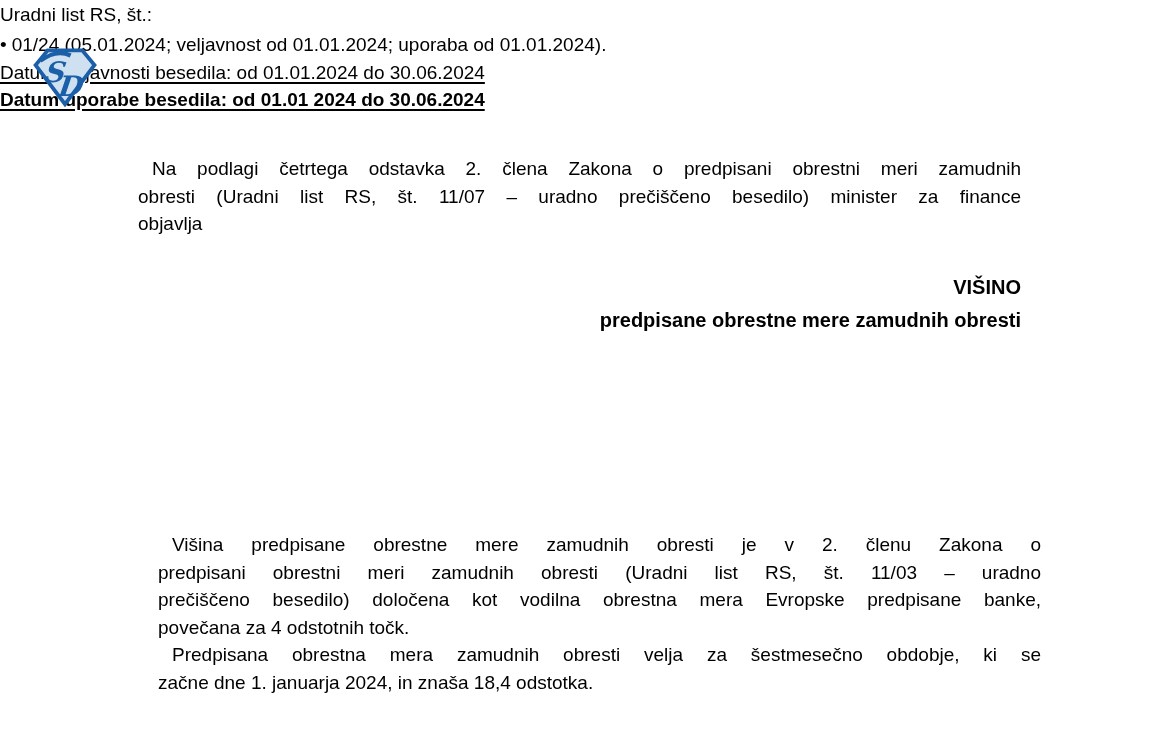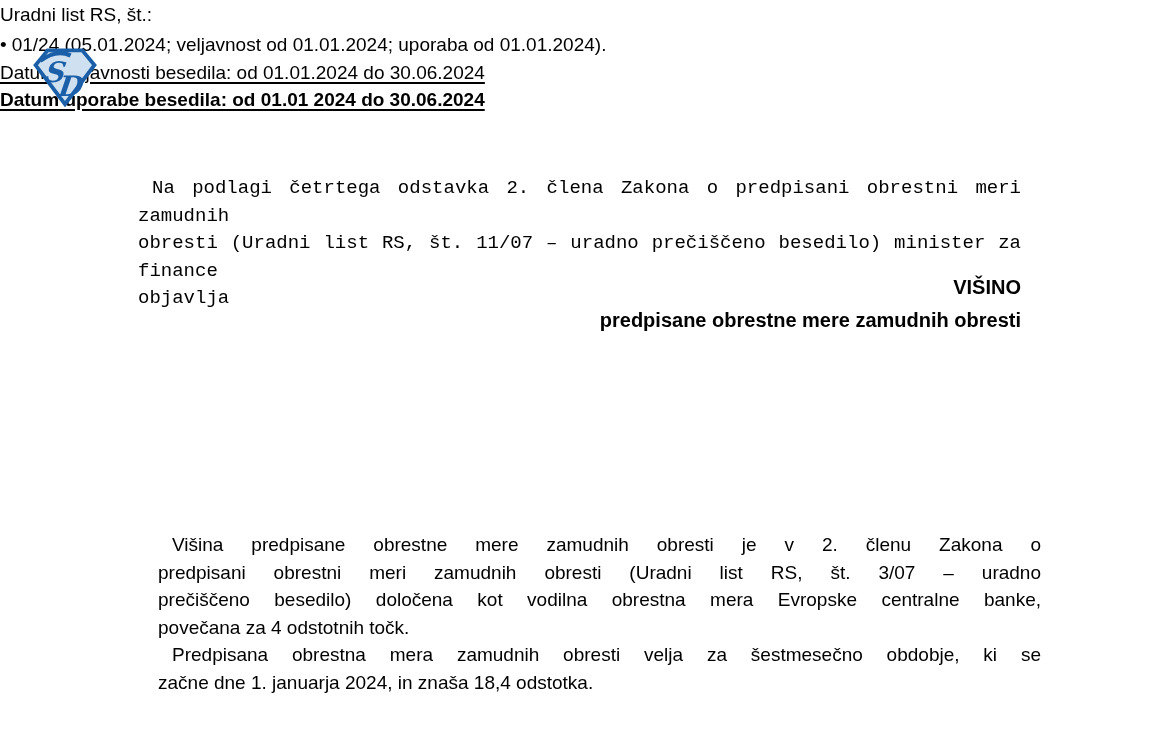--- a/index.html
+++ b/index.html
@@ -38,21 +38,21 @@
     -moz-text-align-last: justify;
     white-space: normal;
   }
   .jline.last {
     text-align-last: left;
     -moz-text-align-last: left;
   }
   .indent {
     text-indent: 14px;
   }
-  #intro { top: 175px; font-family: Liberation Mono, monospace; }
+  #intro { top: 155px; }
   #doc-title {
     top: 271px;
     text-align: right;
     font-weight: bold;
     font-size: 20px;
     line-height: 33px;
   }
   #gazette {
     top: 362px;
     left: 151px;
@@ -118,20 +118,20 @@
     </div>
   </div>
 
   <div id="validity">
     <div class="underlined">Datum veljavnosti besedila: od 01.01.2024 do 30.06.2024</div>
     <div class="underlined bold">Datum uporabe besedila: od 01.01 2024 do 30.06.2024</div>
   </div>
 
   <div id="body-paragraphs" class="col bodytext">
     <div class="jline indent">Višina predpisane obrestne mere zamudnih obresti je v 2. členu Zakona o</div>
-    <div class="jline">predpisani obrestni meri zamudnih obresti (Uradni list RS, št. 3/07 – uradno</div>
-    <div class="jline">prečiščeno besedilo) določena kot vodilna obrestna mera Evropske centralne banke,</div>
+    <div class="jline">predpisani obrestni meri zamudnih obresti (Uradni list RS, št. 11/03 – uradno</div>
+    <div class="jline">prečiščeno besedilo) določena kot vodilna obrestna mera Evropske predpisane banke,</div>
     <div class="jline last">povečana za 4 odstotnih točk.</div>
     <div class="jline indent">Predpisana obrestna mera zamudnih obresti velja za šestmesečno obdobje, ki se</div>
     <div class="jline last">začne dne 1. januarja 2024, in znaša 18,4 odstotka.</div>
   </div>
 
 </div>
 
 </body></html>

